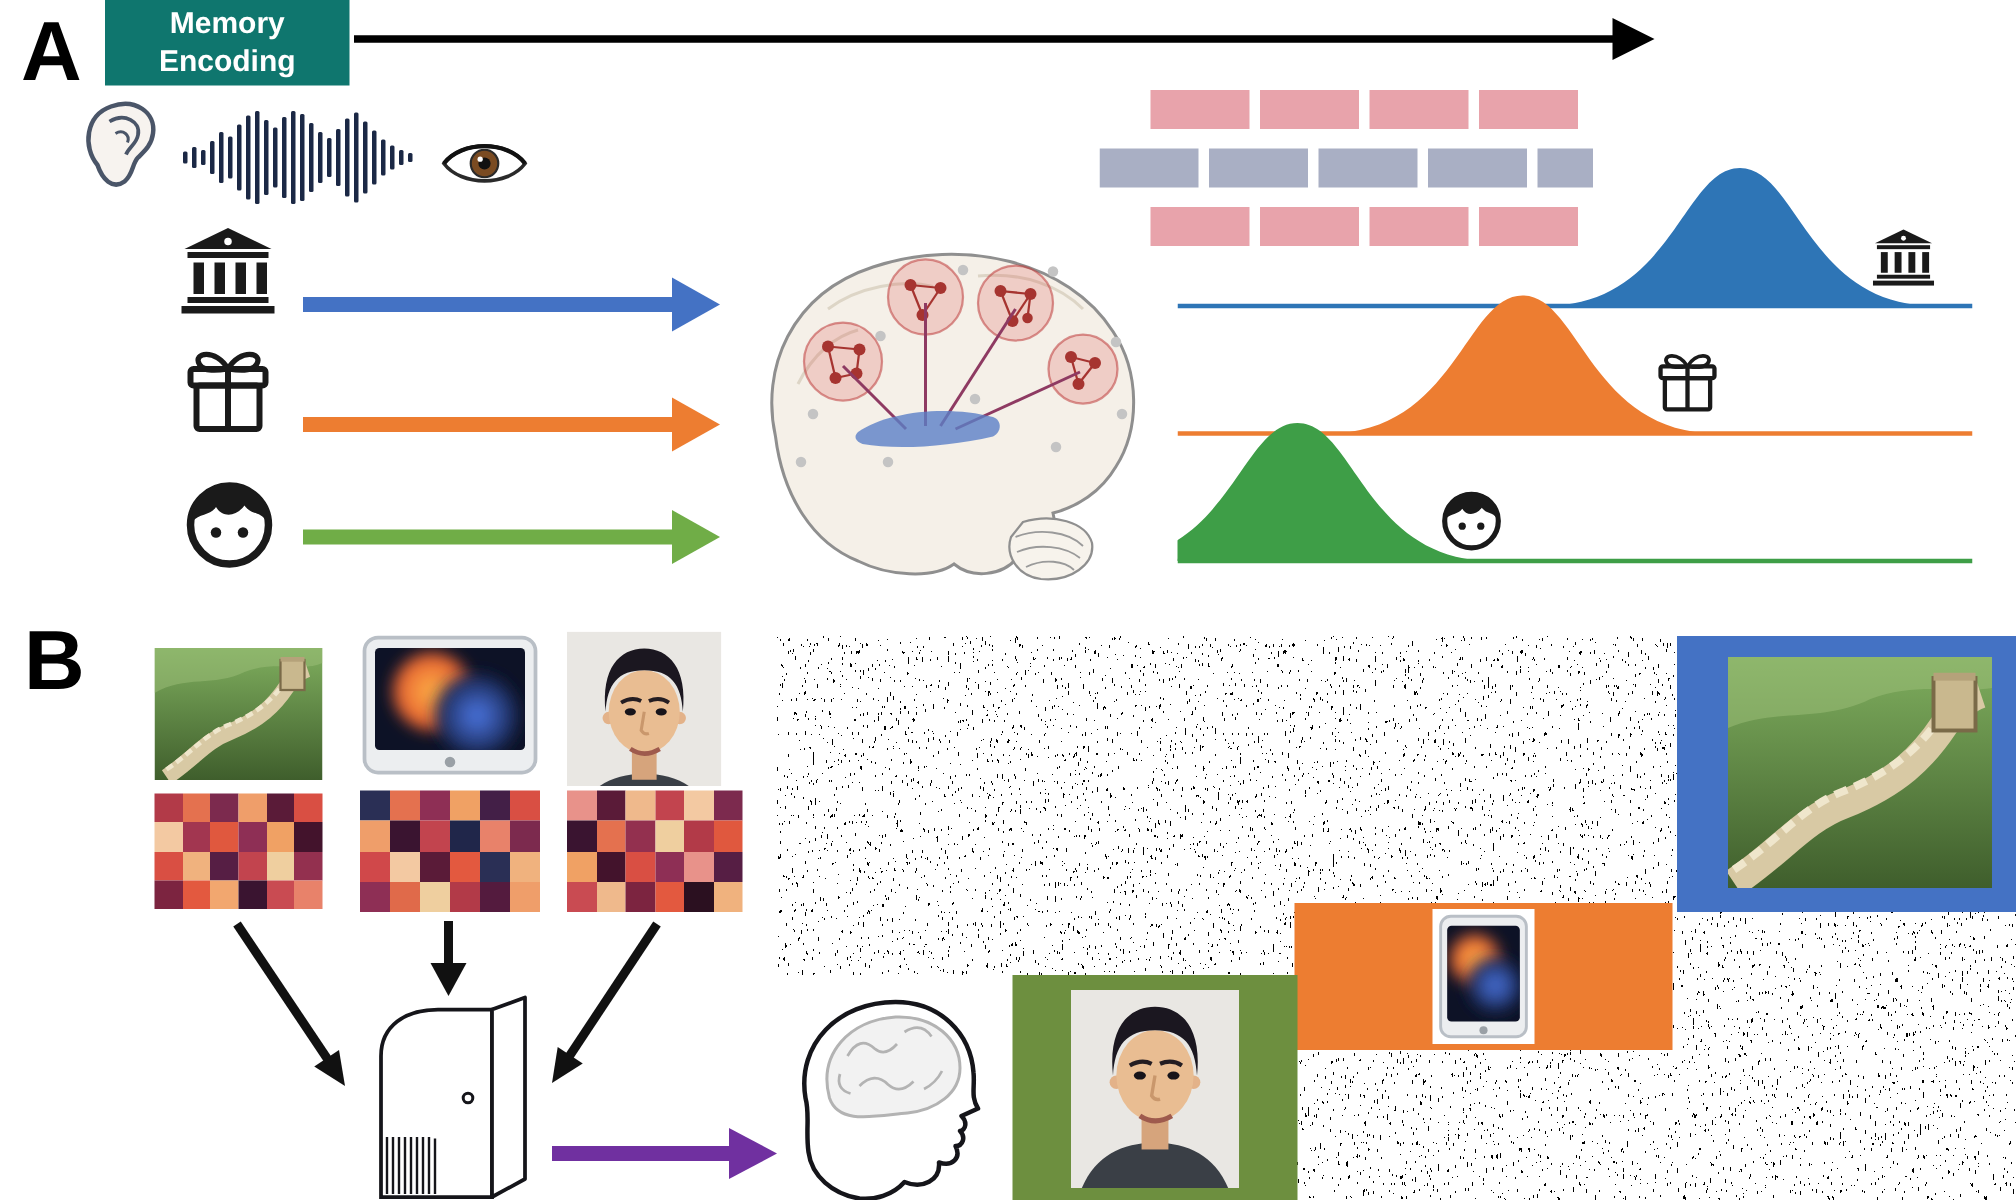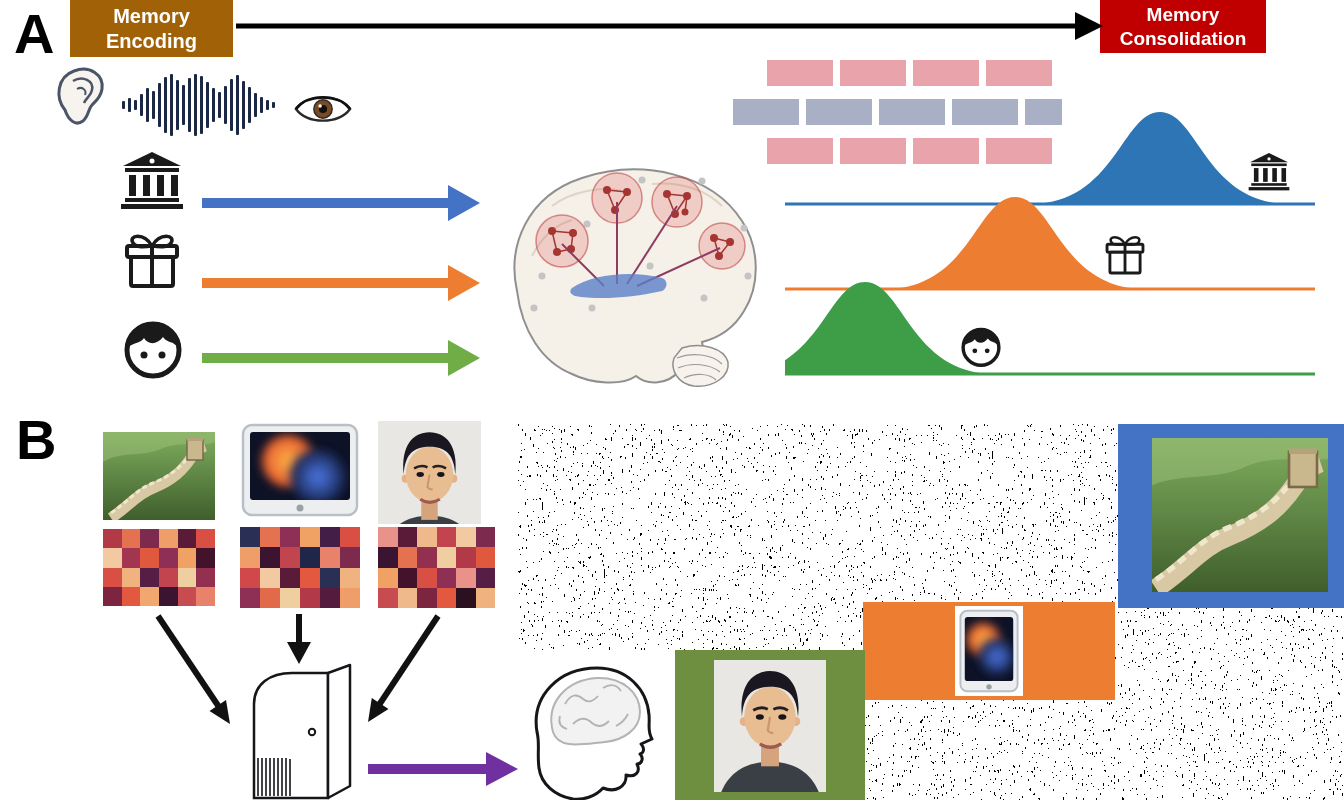--- a/index.html
+++ b/index.html
@@ -7,21 +7,21 @@
          font-family:"Liberation Sans",sans-serif;}
   .abs{position:absolute;}
 
   
   .panel-label{font-size:56px;font-weight:800;color:#000;line-height:1;}
   #lblA{left:14px;top:6px;}
   #lblB{left:16px;top:412px;}
 
   .titlebox{color:#fff;font-weight:700;text-align:center;display:flex;align-items:center;
             justify-content:center;line-height:1.25;}
-  #encBox{left:70px;top:0;width:163px;height:57px;background:#a16207;font-size:20px;}
+  #encBox{left:70px;top:0;width:163px;height:57px;background:#0f766e;font-size:20px;}
   #conBox{left:1100px;top:0;width:166px;height:53px;background:#C00000;font-size:19px;}
 
   #earIc{left:52px;top:64px;}
   #waveIc{left:122px;top:72px;width:160px;height:66px;display:flex;align-items:center;gap:3px;}
   .wbar{width:3px;background:#1b2845;border-radius:1px;}
   #eyeIc{left:294px;top:90px;}
 
   #bankBig{left:120px;top:149px;}
   #giftBig{left:120px;top:229px;}
   #faceBig{left:121px;top:316px;}
@@ -164,23 +164,20 @@
     </symbol>
   </defs>
 </svg>
 
 <div id="stage">
 
   <div class="abs panel-label" id="lblA">A</div>
 
   <div class="abs titlebox" id="encBox">
     <span>Memory Encoding</span>
-  </div>
-  <div class="abs titlebox" id="conBox">
-    <span>Memory Consolidation</span>
   </div>
 
   <svg class="abs" id="earIc" width="60" height="66" viewBox="0 0 60 66">
     <path d="M13,46 C3,34 5,13 22,7 C38,1 52,11 50,25 C49,33 44,37 40,41 C36,45 37,52 31,57 C23,63 16,55 13,46 Z" fill="#f7f3ef" stroke="#4a5568" stroke-width="3"></path>
     <path d="M21,17 C31,11 42,17 40,26 C39,32 34,34 32,39" fill="none" stroke="#4a5568" stroke-width="2.5"></path>
     <path d="M25,25 C30,22 35,26 33,31" fill="none" stroke="#4a5568" stroke-width="2"></path>
   </svg>
 
   <div class="abs" id="waveIc">
       <div class="wbar" style="height: 8px;"></div>

